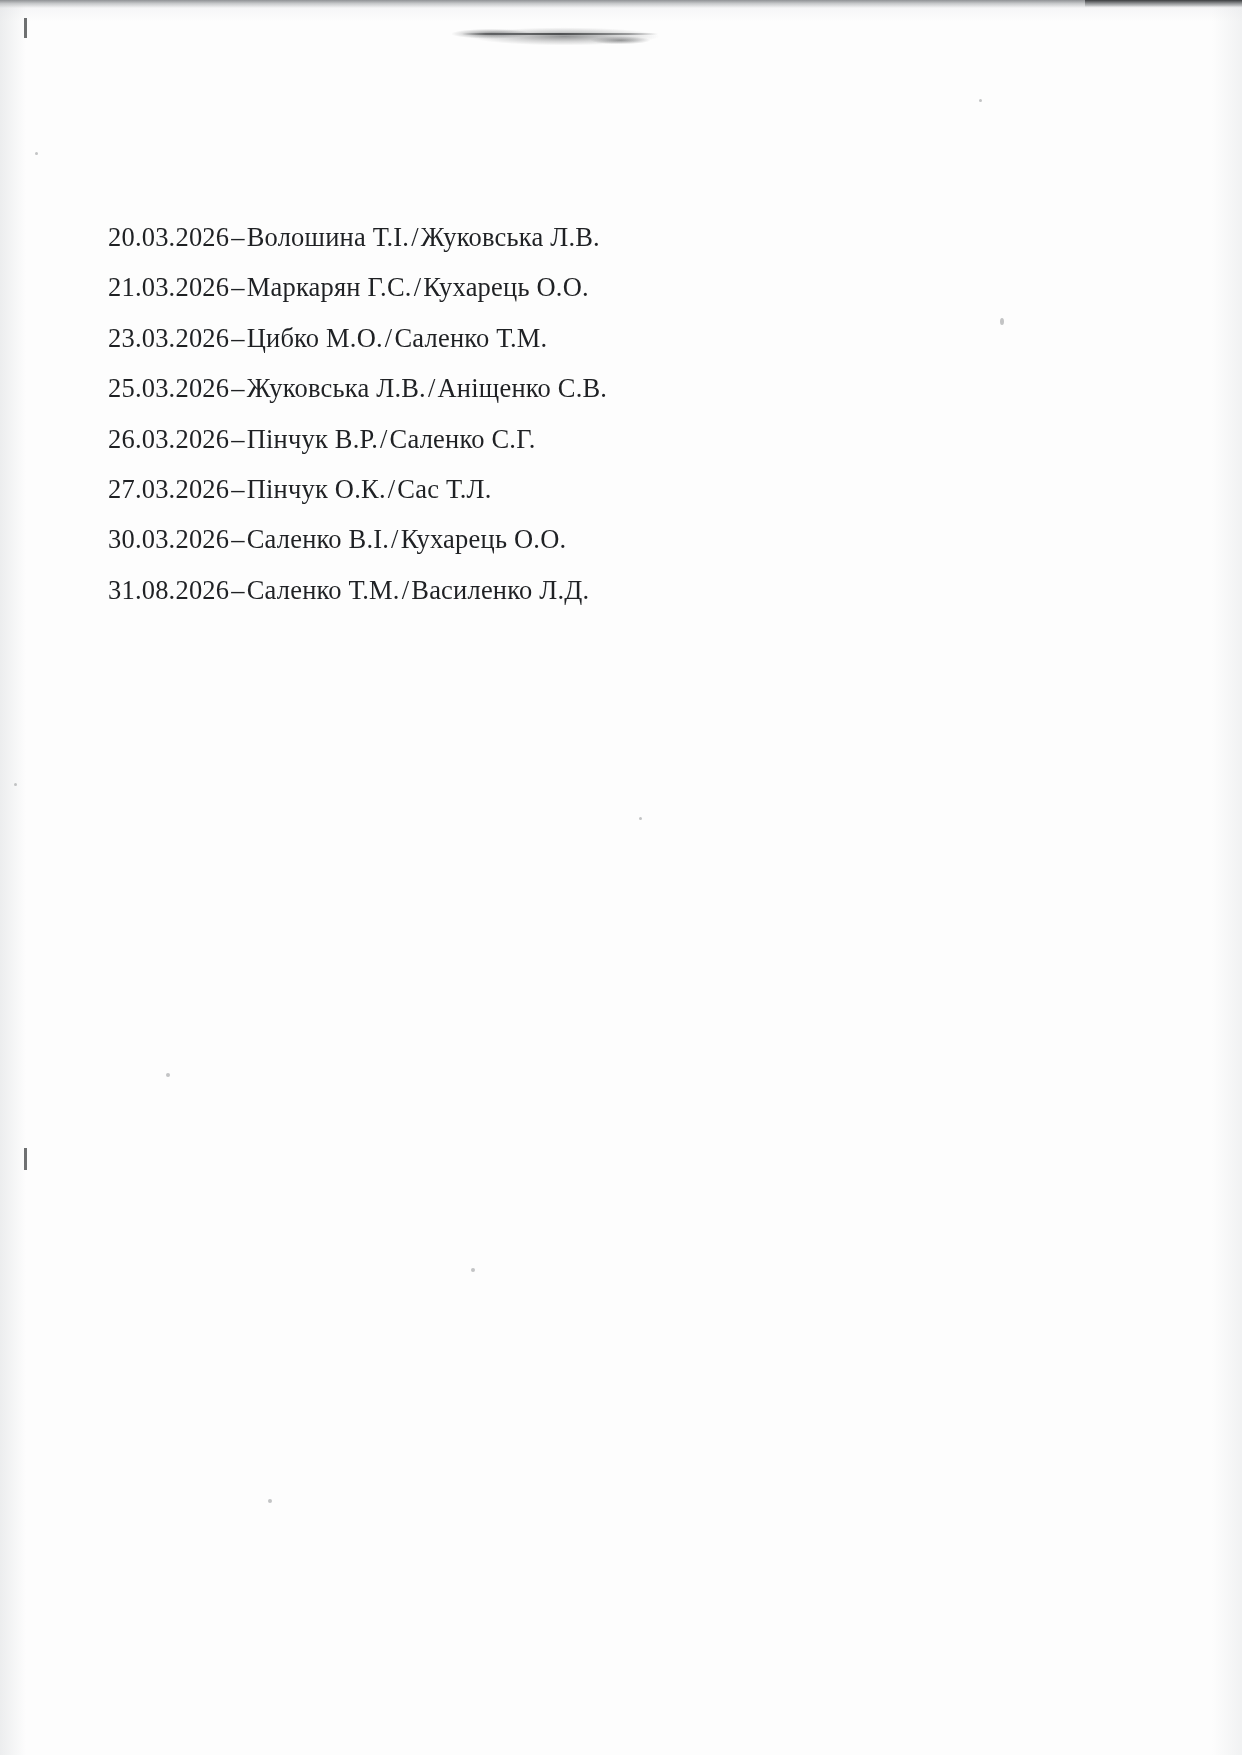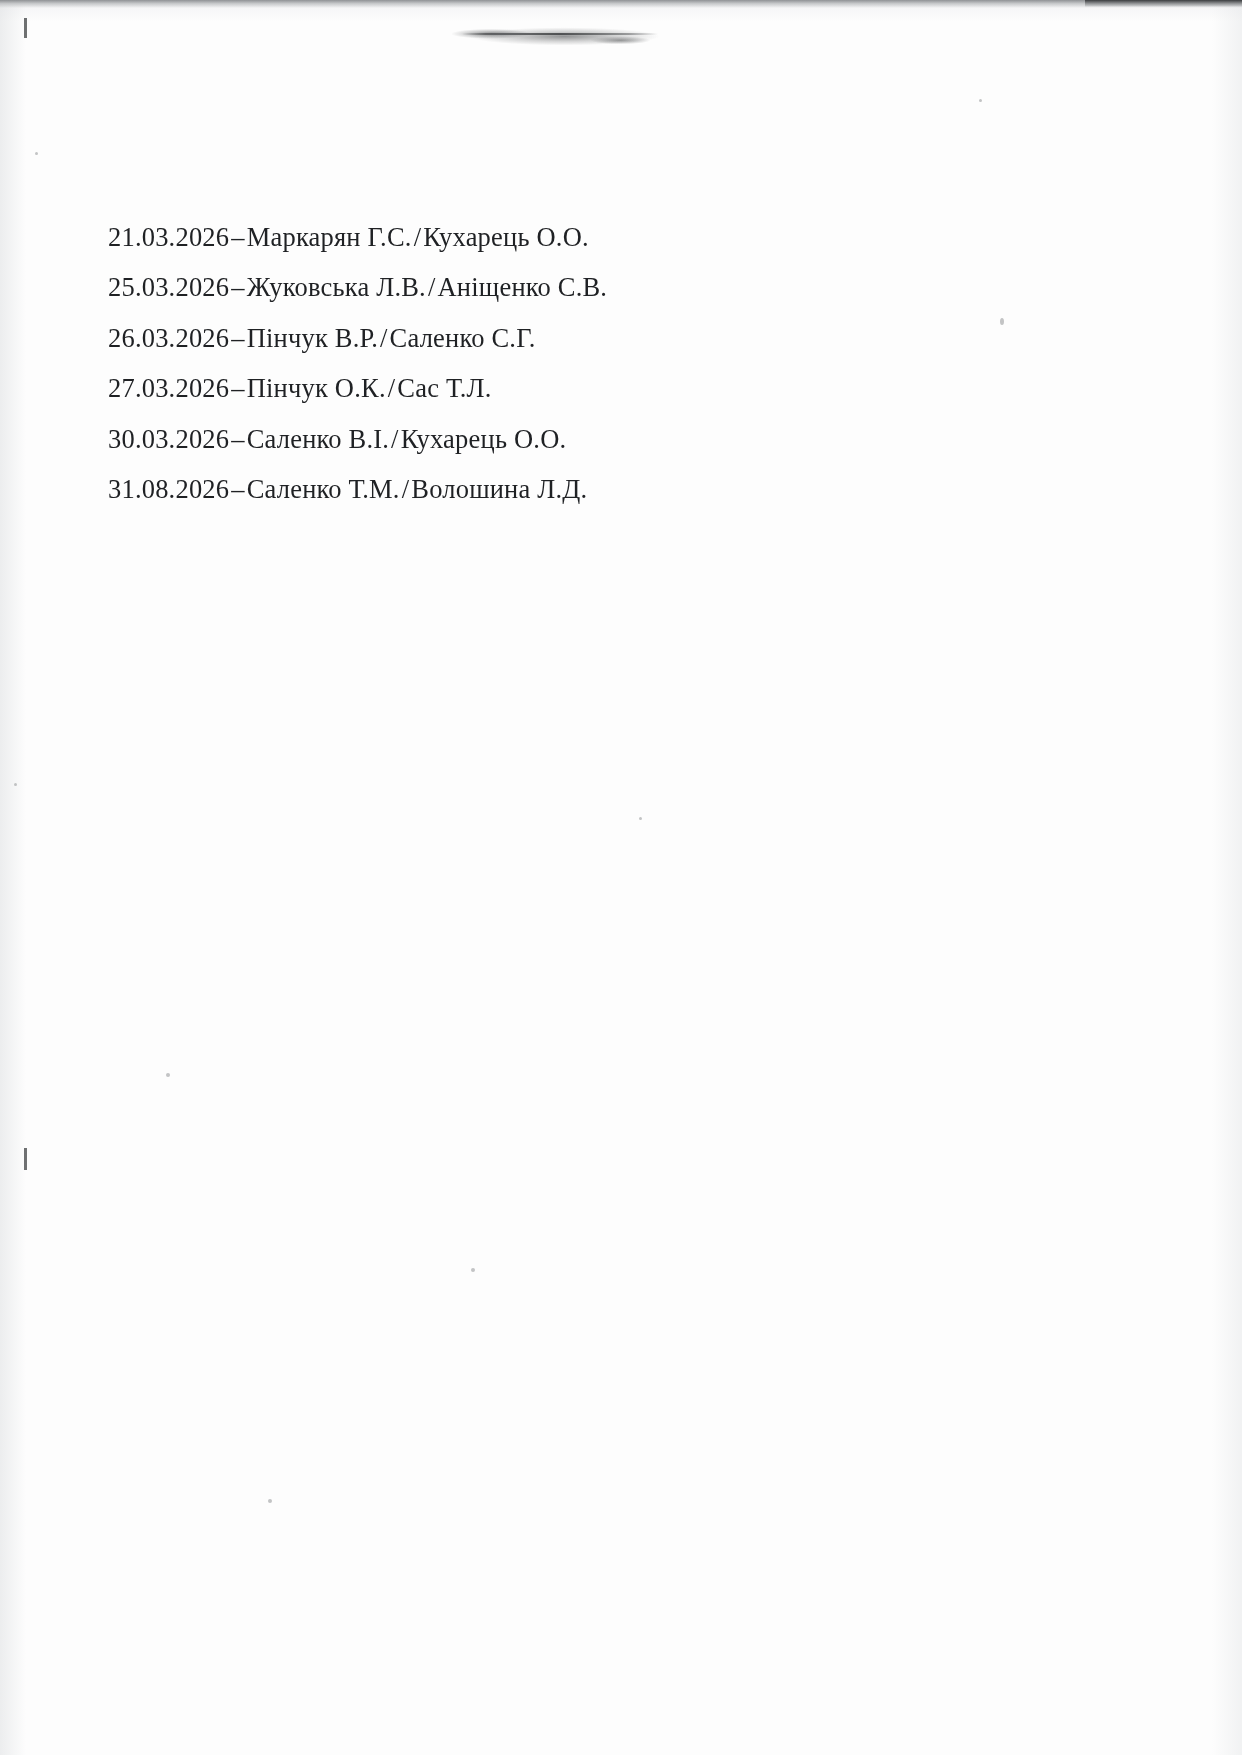--- a/index.html
+++ b/index.html
@@ -123,42 +123,48 @@
   <div class="speck" style="left:979px; top:99px; width:3px; height:3px;"></div>
   <div class="speck" style="left:35px; top:152px; width:3px; height:3px;"></div>
   <div class="speck" style="left:14px; top:783px; width:3px; height:3px;"></div>
   <div class="speck" style="left:639px; top:817px; width:3px; height:3px;"></div>
   <div class="speck" style="left:166px; top:1073px; width:4px; height:4px;"></div>
   <div class="speck" style="left:471px; top:1268px; width:4px; height:4px;"></div>
   <div class="speck" style="left:268px; top:1499px; width:4px; height:4px;"></div>
 
   <div class="doc-body">
 
+    <div class="entry">
+      <span class="date">20.03.2026</span><span class="dash">–</span><span class="names">Волошина Т.І.</span><span class="slash">/</span><span class="names">Жуковська Л.В.</span>
+    </div>
 
     <div class="entry">
       <span class="date">21.03.2026</span><span class="dash">–</span><span class="names">Маркарян Г.С.</span><span class="slash">/</span><span class="names">Кухарець О.О.</span>
     </div>
 
+    <div class="entry">
+      <span class="date">23.03.2026</span><span class="dash">–</span><span class="names">Цибко М.О.</span><span class="slash">/</span><span class="names">Саленко Т.М.</span>
+    </div>
 
 
     <div class="entry">
       <span class="date">25.03.2026</span><span class="dash">–</span><span class="names">Жуковська Л.В.</span><span class="slash">/</span><span class="names">Аніщенко С.В.</span>
     </div>
 
     <div class="entry">
       <span class="date">26.03.2026</span><span class="dash">–</span><span class="names">Пінчук В.Р.</span><span class="slash">/</span><span class="names">Саленко С.Г.</span>
     </div>
 
     <div class="entry">
       <span class="date">27.03.2026</span><span class="dash">–</span><span class="names">Пінчук О.К.</span><span class="slash">/</span><span class="names">Сас Т.Л.</span>
     </div>
 
 
     <div class="entry">
       <span class="date">30.03.2026</span><span class="dash">–</span><span class="names">Саленко В.І.</span><span class="slash">/</span><span class="names">Кухарець О.О.</span>
     </div>
 
     <div class="entry">
-      <span class="date">31.08.2026</span><span class="dash">–</span><span class="names">Саленко Т.М.</span><span class="slash">/</span><span class="names">Волошина Л.Д.</span>
+      <span class="date">31.08.2026</span><span class="dash">–</span><span class="names">Саленко Т.М.</span><span class="slash">/</span><span class="names">Василенко Л.Д.</span>
     </div>
 
   </div>
 </div>
 
 </body></html>

